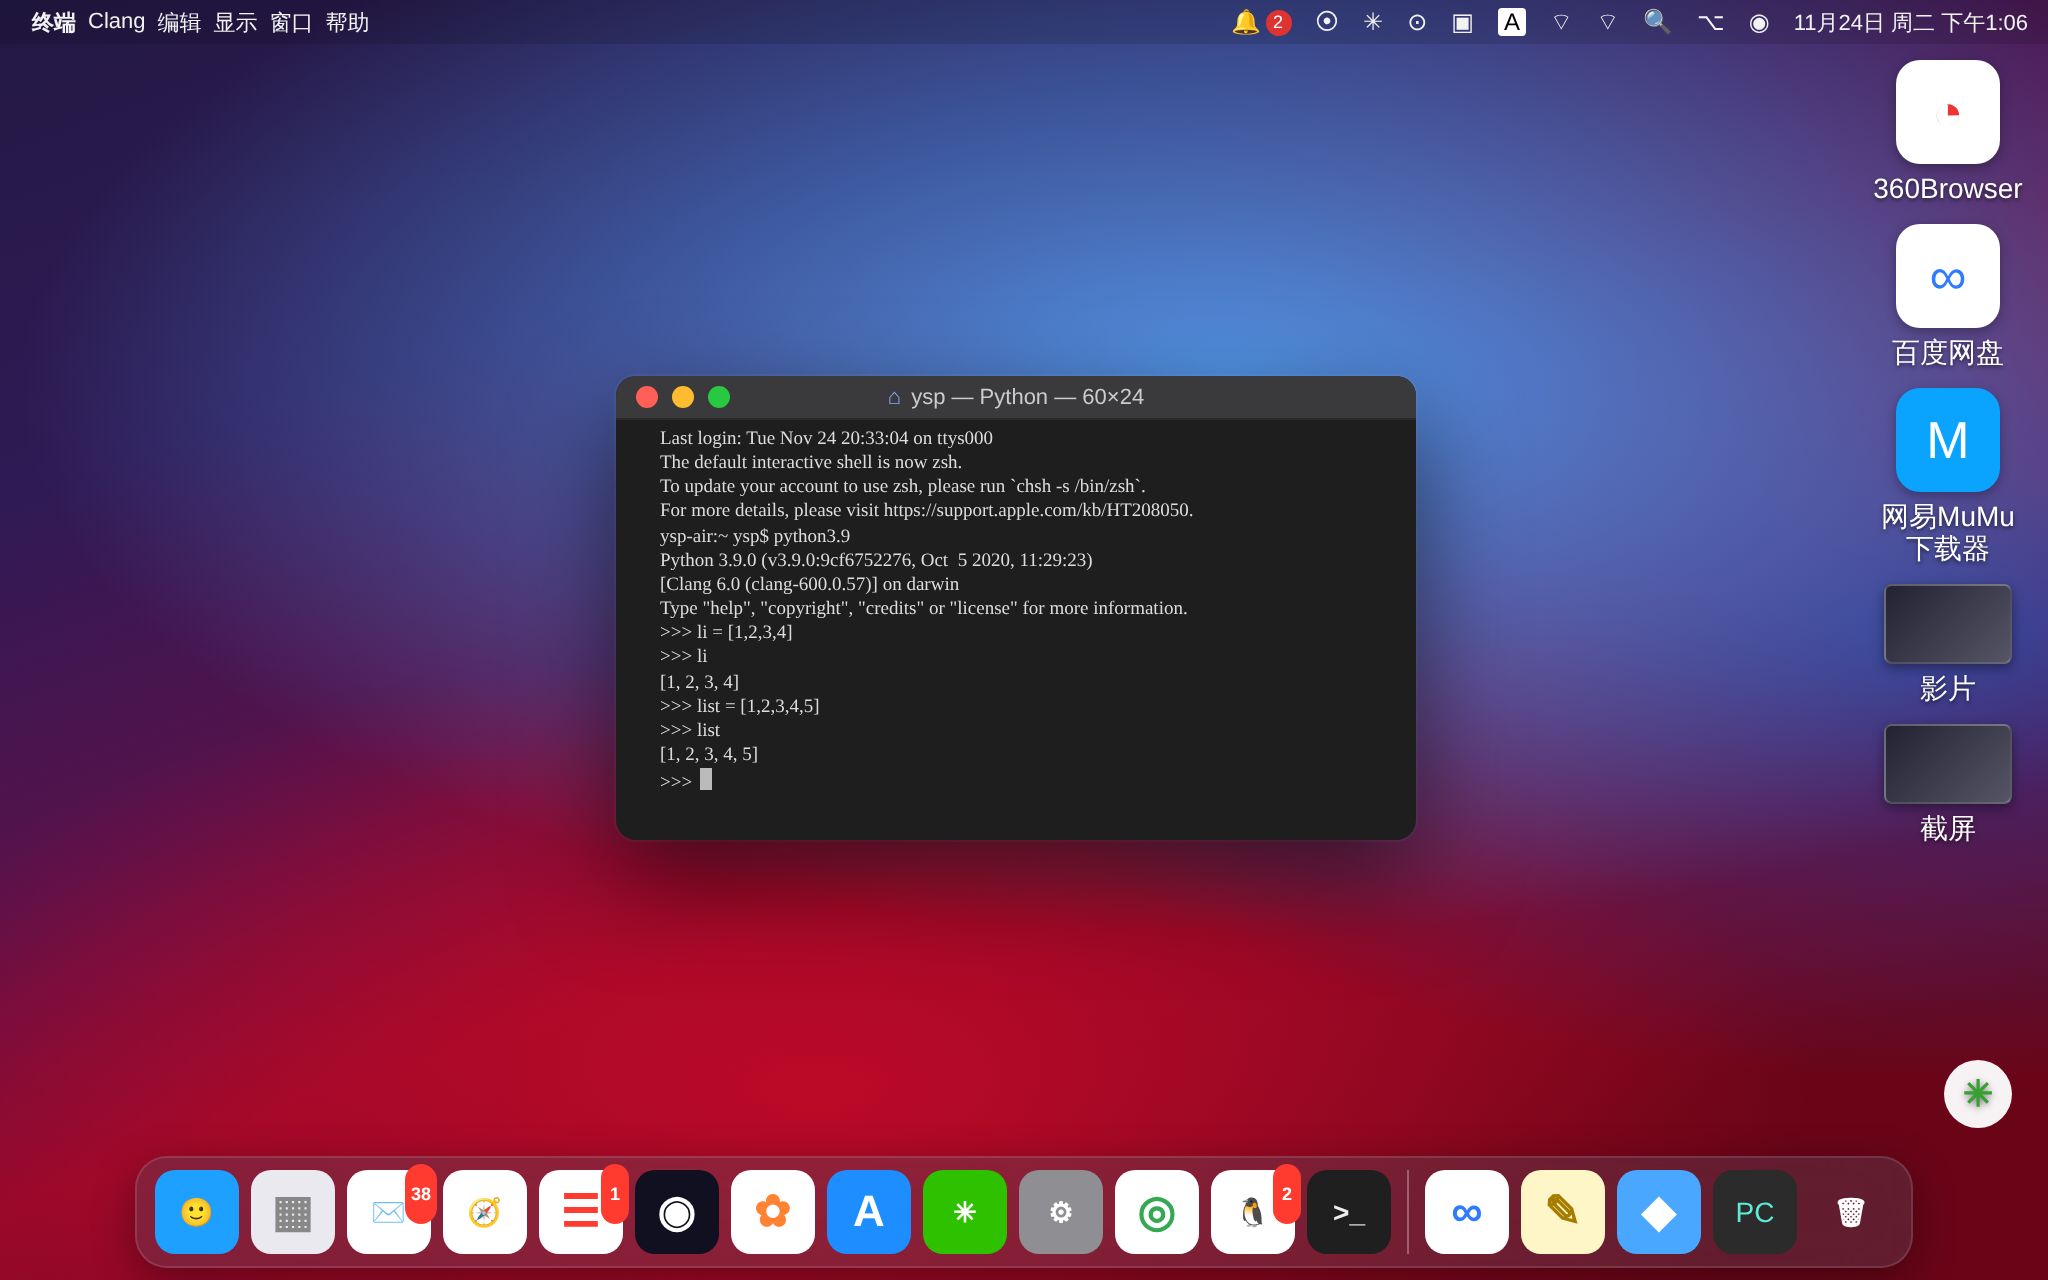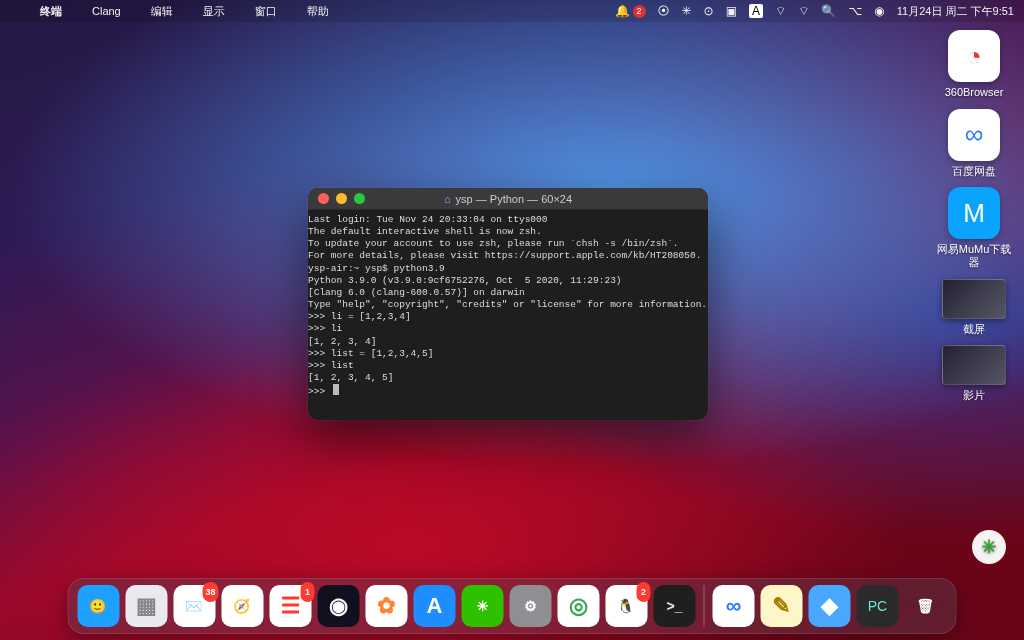--- a/index.html
+++ b/index.html
@@ -18,21 +18,21 @@
     linear-gradient(160deg, #231944 0%, #2f1a55 25%, #5a114a 45%, #96082a 60%, #6a0518 85%);
 }
 
 
 .menubar {
   position: absolute; top: 0; left: 0; right: 0; height: 22px;
   display: flex; align-items: center; justify-content: space-between;
   padding: 0 10px; color: #f2f2f2; font-size: 11px;
   background: rgba(0,0,0,0.12);
 }
-.menubar-left, .menubar-right { display: flex; align-items: center; gap: 30px; }
+.menubar-left, .menubar-right { display: flex; align-items: center; gap: 6px; }
 .menubar-right { gap: 12px; }
 .menubar-item { cursor: default; }
 .apple-logo { font-size: 13px; }
 .status-icon { font-size: 12px; display: inline-flex; align-items: center; gap: 2px; }
 .badge-circle {
   background: #d33; color: #fff; border-radius: 50%;
   font-size: 9px; min-width: 13px; height: 13px;
   display: inline-flex; align-items: center; justify-content: center; padding: 0 2px;
 }
 
@@ -45,21 +45,21 @@
   display: flex; flex-direction: column; align-items: center; gap: 4px;
   width: 76px;
 }
 .desktop-icon .tile {
   width: 52px; height: 52px; border-radius: 12px;
   display: flex; align-items: center; justify-content: center;
   font-size: 26px; color: #fff;
   box-shadow: 0 2px 6px rgba(0,0,0,0.3);
 }
 .desktop-icon .label {
-  color: #fff; font-size: 11px; text-align: center;
+  color: #fff; font-size: 14px; text-align: center;
   text-shadow: 0 1px 2px rgba(0,0,0,0.6);
   line-height: 1.15;
 }
 .desktop-thumb {
   width: 64px; height: 40px; border-radius: 4px;
   background: linear-gradient(135deg,#223,#556); border:1px solid rgba(255,255,255,0.2);
   box-shadow: 0 2px 6px rgba(0,0,0,0.4);
 }
 
 
@@ -80,22 +80,22 @@
 .traffic span { width: 11px; height: 11px; border-radius: 50%; }
 .tl-close { background:#ff5f57; }
 .tl-min { background:#febc2e; }
 .tl-max { background:#28c840; }
 .titlebar-title {
   position: absolute; left: 0; right: 0; text-align: center;
   color: #ccc; font-size: 11px; display: flex; align-items: center; justify-content: center; gap: 5px;
 }
 .home-glyph { color:#8aa9ff; font-size:11px; }
 .term-body {
-  flex: 1; padding: 4px 0;
-  font-family: Liberation Mono, monospace;
+  flex: 1; padding: 4px 22px;
+  font-family: Liberation Serif, serif;
   font-size: 9.5px; line-height: 1.28;
   color: #ddd; white-space: pre-wrap;
 }
 .term-body .prompt::after{
   content:""; display:inline-block; width:6px; height:11px; background:#bbb; margin-left:2px; vertical-align:-1px;
 }
 
 
 .dock {
   position: absolute; left: 50%; bottom: 6px; transform: translateX(-50%);
@@ -108,21 +108,21 @@
 }
 .dock-item {
   width: 42px; height: 42px; border-radius: 10px;
   display: flex; align-items: center; justify-content: center;
   font-size: 22px; position: relative;
 }
 .dock-sep { width:1px; height:42px; background:rgba(255,255,255,0.3); margin:0 2px; }
 .dock-badge {
   position:absolute; top:-3px; right:-3px;
   background:#ff3b30; color:#fff; font-size:9px; font-weight:600;
-  border-radius:8px; min-width:14px; height:20px; padding:0 3px;
+  border-radius:8px; min-width:14px; height:30px; padding:0 3px;
   display:flex; align-items:center; justify-content:center;
 }
 
 
 .watermark {
   position:absolute; right:18px; bottom:76px;
   display:flex; align-items:center; gap:10px;
   color:#fff; font-size:22px; font-weight:600;
   opacity:0.95; text-shadow:0 1px 3px rgba(0,0,0,0.5);
 }
@@ -152,44 +152,44 @@
     <span class="status-icon">⦿</span>
     <span class="status-icon">✳︎</span>
     <span class="status-icon">⊙</span>
     <span class="status-icon">▣</span>
     <span class="status-icon" style="background:#fff;color:#000;padding:0 3px;border-radius:2px;">A</span>
     <span class="status-icon">⌔</span>
     <span class="status-icon">⌔</span>
     <span class="status-icon">🔍</span>
     <span class="status-icon">⌥</span>
     <span class="status-icon">◉</span>
-    <span class="menubar-item">11月24日 周二 下午9:51</span>
+    <span class="menubar-item">11月24日 周二 下午1:06</span>
   </div>
 </div>
 
 <div class="desktop-icons" id="desktop-icons">
     <div class="desktop-icon">
       <div class="tile" style="background: rgb(255, 255, 255); color: rgb(238, 51, 51);">◔</div>
       <div class="label">360Browser</div>
     </div>
     <div class="desktop-icon">
       <div class="tile" style="background: rgb(255, 255, 255); color: rgb(47, 123, 255);">∞</div>
       <div class="label">百度网盘</div>
     </div>
     <div class="desktop-icon">
       <div class="tile" style="background: rgb(10, 164, 255); color: rgb(255, 255, 255);">M</div>
       <div class="label">网易MuMu下载器</div>
     </div>
     <div class="desktop-icon">
       <div class="desktop-thumb"></div>
+      <div class="label">影片</div>
+    </div>
+    <div class="desktop-icon">
+      <div class="desktop-thumb"></div>
       <div class="label">截屏</div>
-    </div>
-    <div class="desktop-icon">
-      <div class="desktop-thumb"></div>
-      <div class="label">影片</div>
     </div>
   </div>
 
 <div class="terminal">
   <div class="titlebar">
     <div class="traffic">
       <span class="tl-close"></span>
       <span class="tl-min"></span>
       <span class="tl-max"></span>
     </div>

